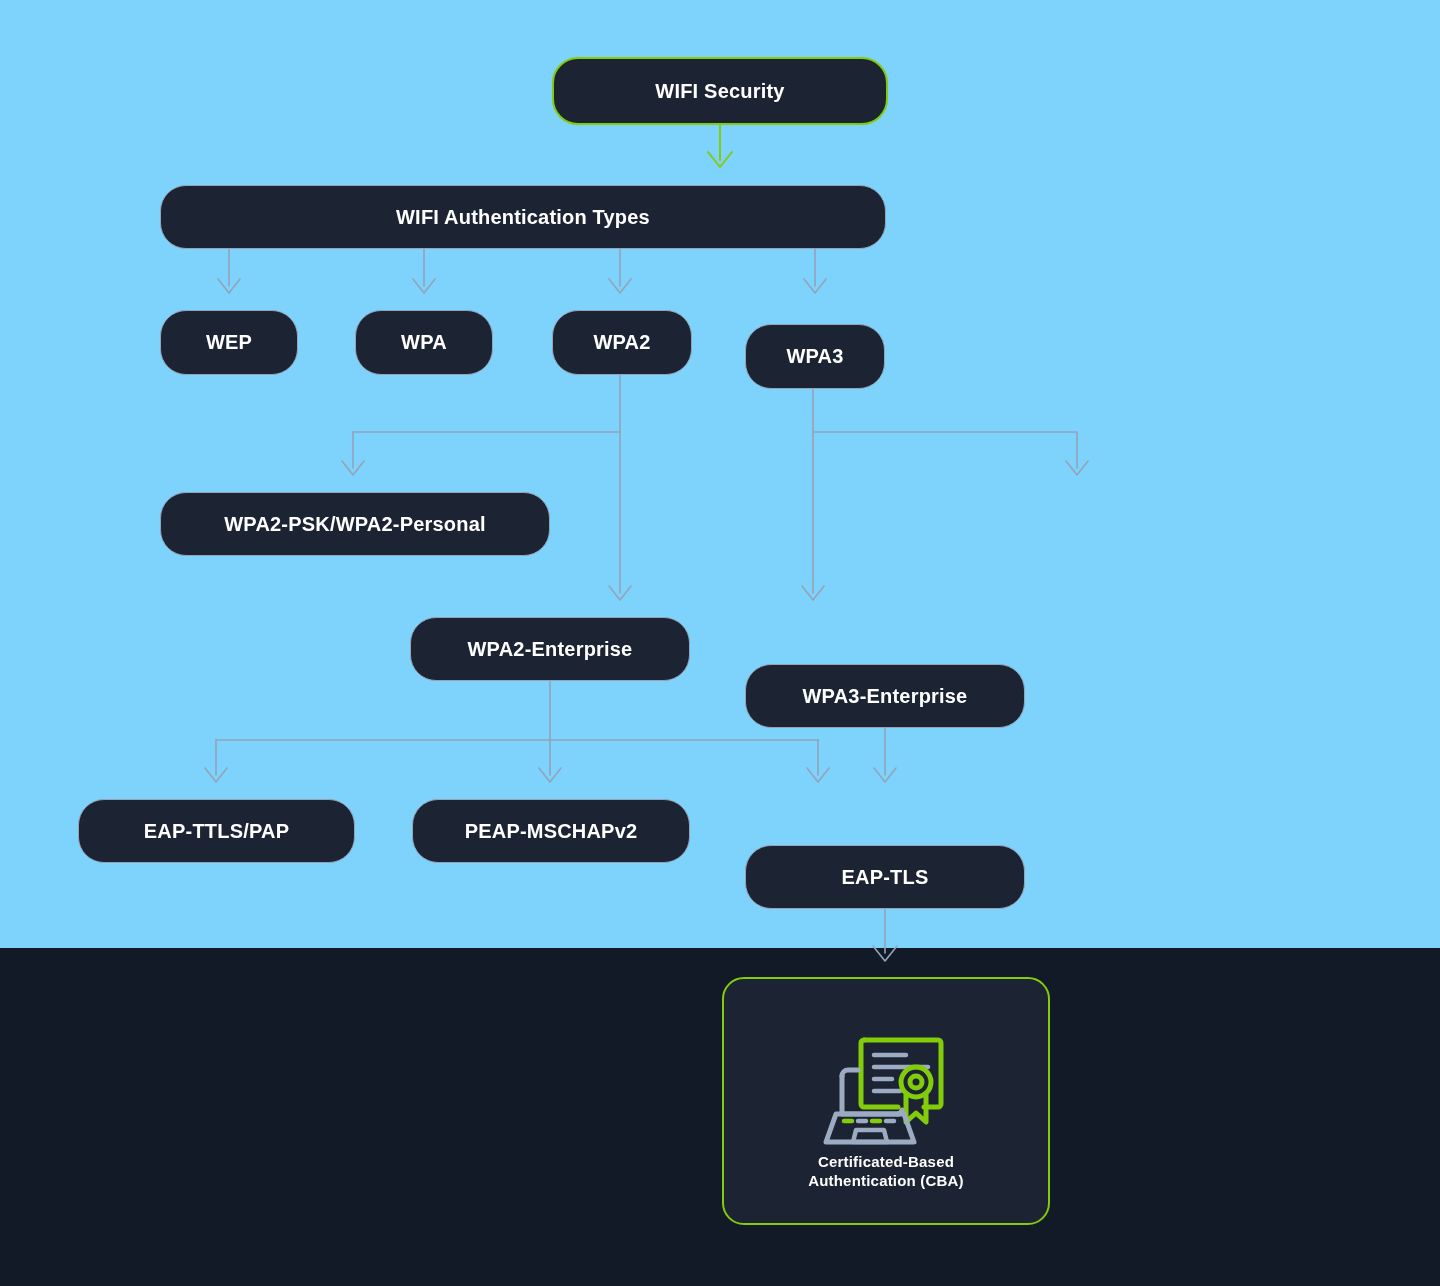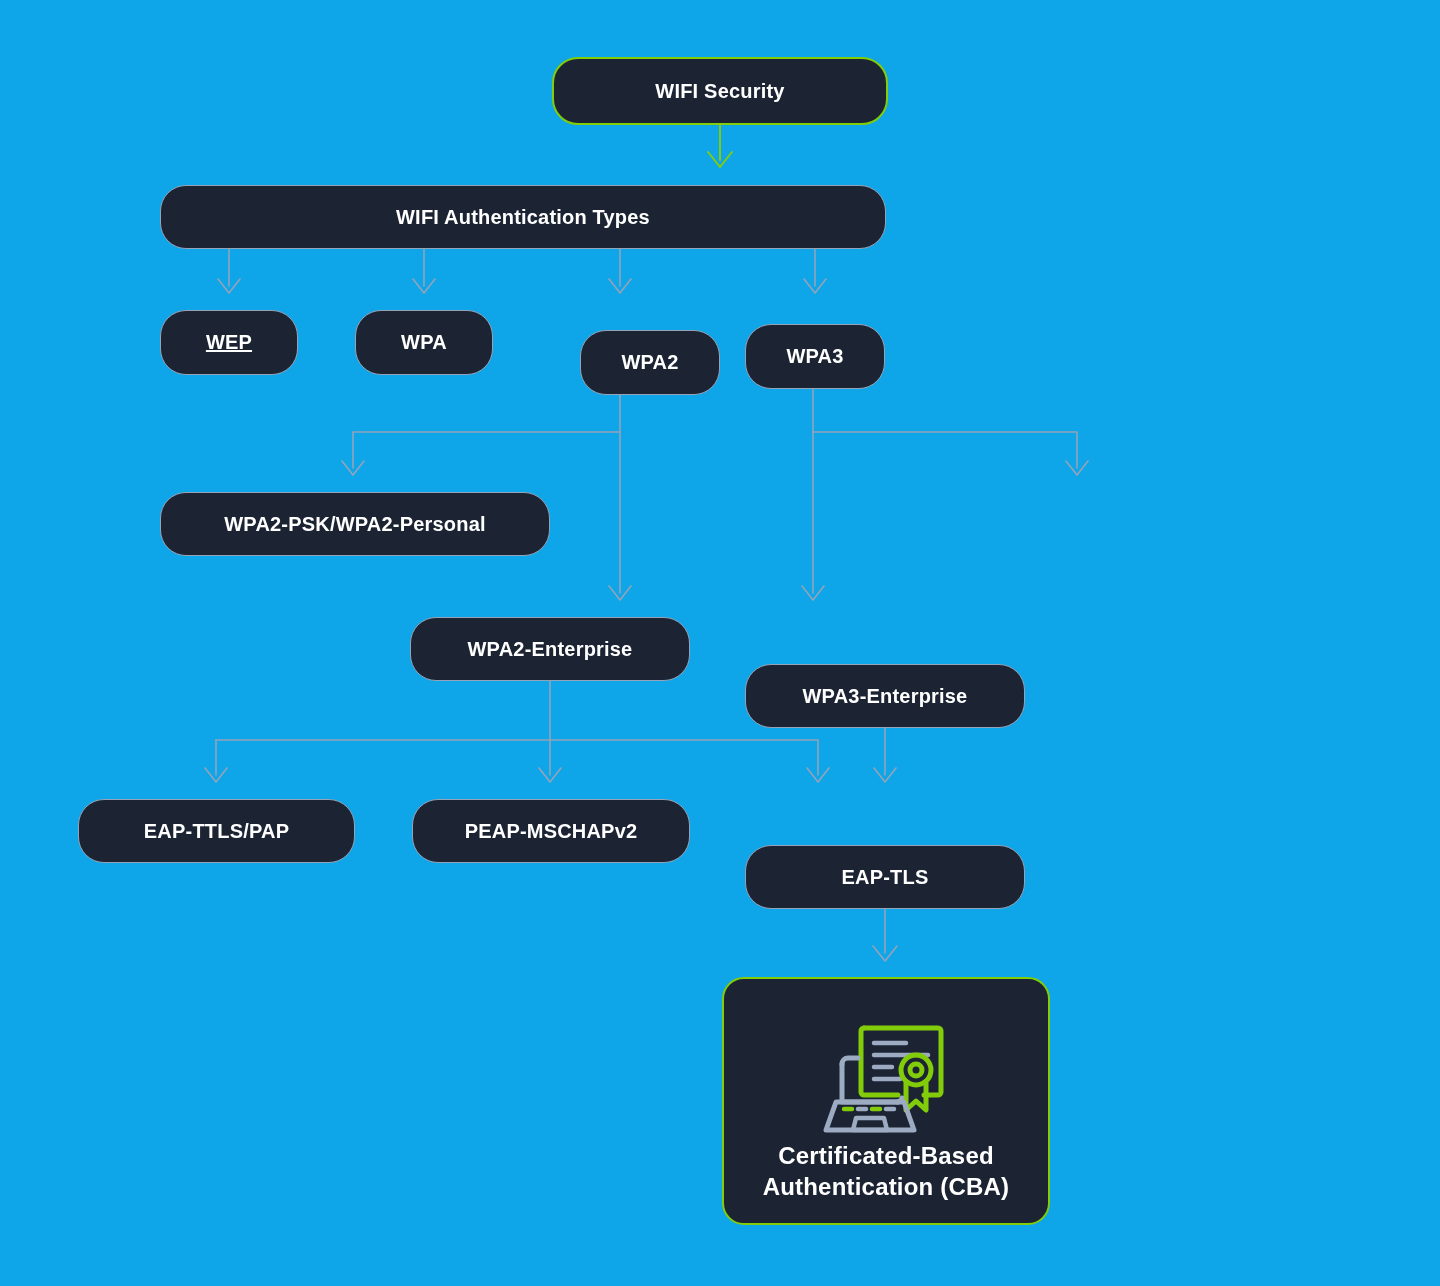--- a/index.html
+++ b/index.html
@@ -6,22 +6,22 @@
   html, body {
     width: 1440px;
     height: 1286px;
     background: #121a28;
     font-family: "Liberation Sans", sans-serif;
     overflow: hidden;
   }
   #stage {
     position: relative;
     width: 1440px;
-    height: 1286px;
-    background: #0ea5e9;
+    height: 948px;
+    background: #7dd3fc;
   }
   #wires {
     position: absolute;
     inset: 0;
     width: 1440px;
     height: 1286px;
     pointer-events: none;
   }
   .node {
     position: absolute;
@@ -42,21 +42,21 @@
   .node.accent {
     border: 2px solid #82cc0a;
   }
   .node.cba {
     flex-direction: column;
     border-radius: 22px;
     white-space: normal;
     padding-top: 18px;
   }
   .cba-label {
-    font-size: 24px;
+    font-size: 15px;
     font-weight: 700;
     line-height: 1.3;
     margin-top: 0;
   }
   .cba-icon { width: 132px; height: 122px; display: block; }
 </style>
 </head>
 <body>
 
 <div id="stage">
@@ -109,29 +109,29 @@
   </svg>
 
   <div class="node accent" style="left:552px; top:57px; width:336px; height:68px;">
     <span>WIFI Security</span>
   </div>
 
   <div class="node" style="left:160px; top:185px; width:726px; height:64px;text-align:center;">
     <span>WIFI Authentication Types</span>
   </div>
 
-  <div class="node" style="left:160px; top:310px; width:138px; height:65px;text-decoration:underline;">
+  <div class="node" style="left:160px; top:310px; width:138px; height:65px;">
     <span>WEP</span>
   </div>
 
   <div class="node" style="left:355px; top:310px; width:138px; height:65px;">
     <span>WPA</span>
   </div>
 
-  <div class="node" style="left:580px; top:310px; width:140px; height:65px;margin-top:20px;">
+  <div class="node" style="left:552px; top:310px; width:140px; height:65px;">
     <span>WPA2</span>
   </div>
 
   <div class="node" style="left:745px; top:324px; width:140px; height:65px;">
     <span>WPA3</span>
   </div>
 
   <div class="node" style="left:160px; top:492px; width:390px; height:64px;">
     <span>WPA2-PSK/WPA2-Personal</span>
   </div>

